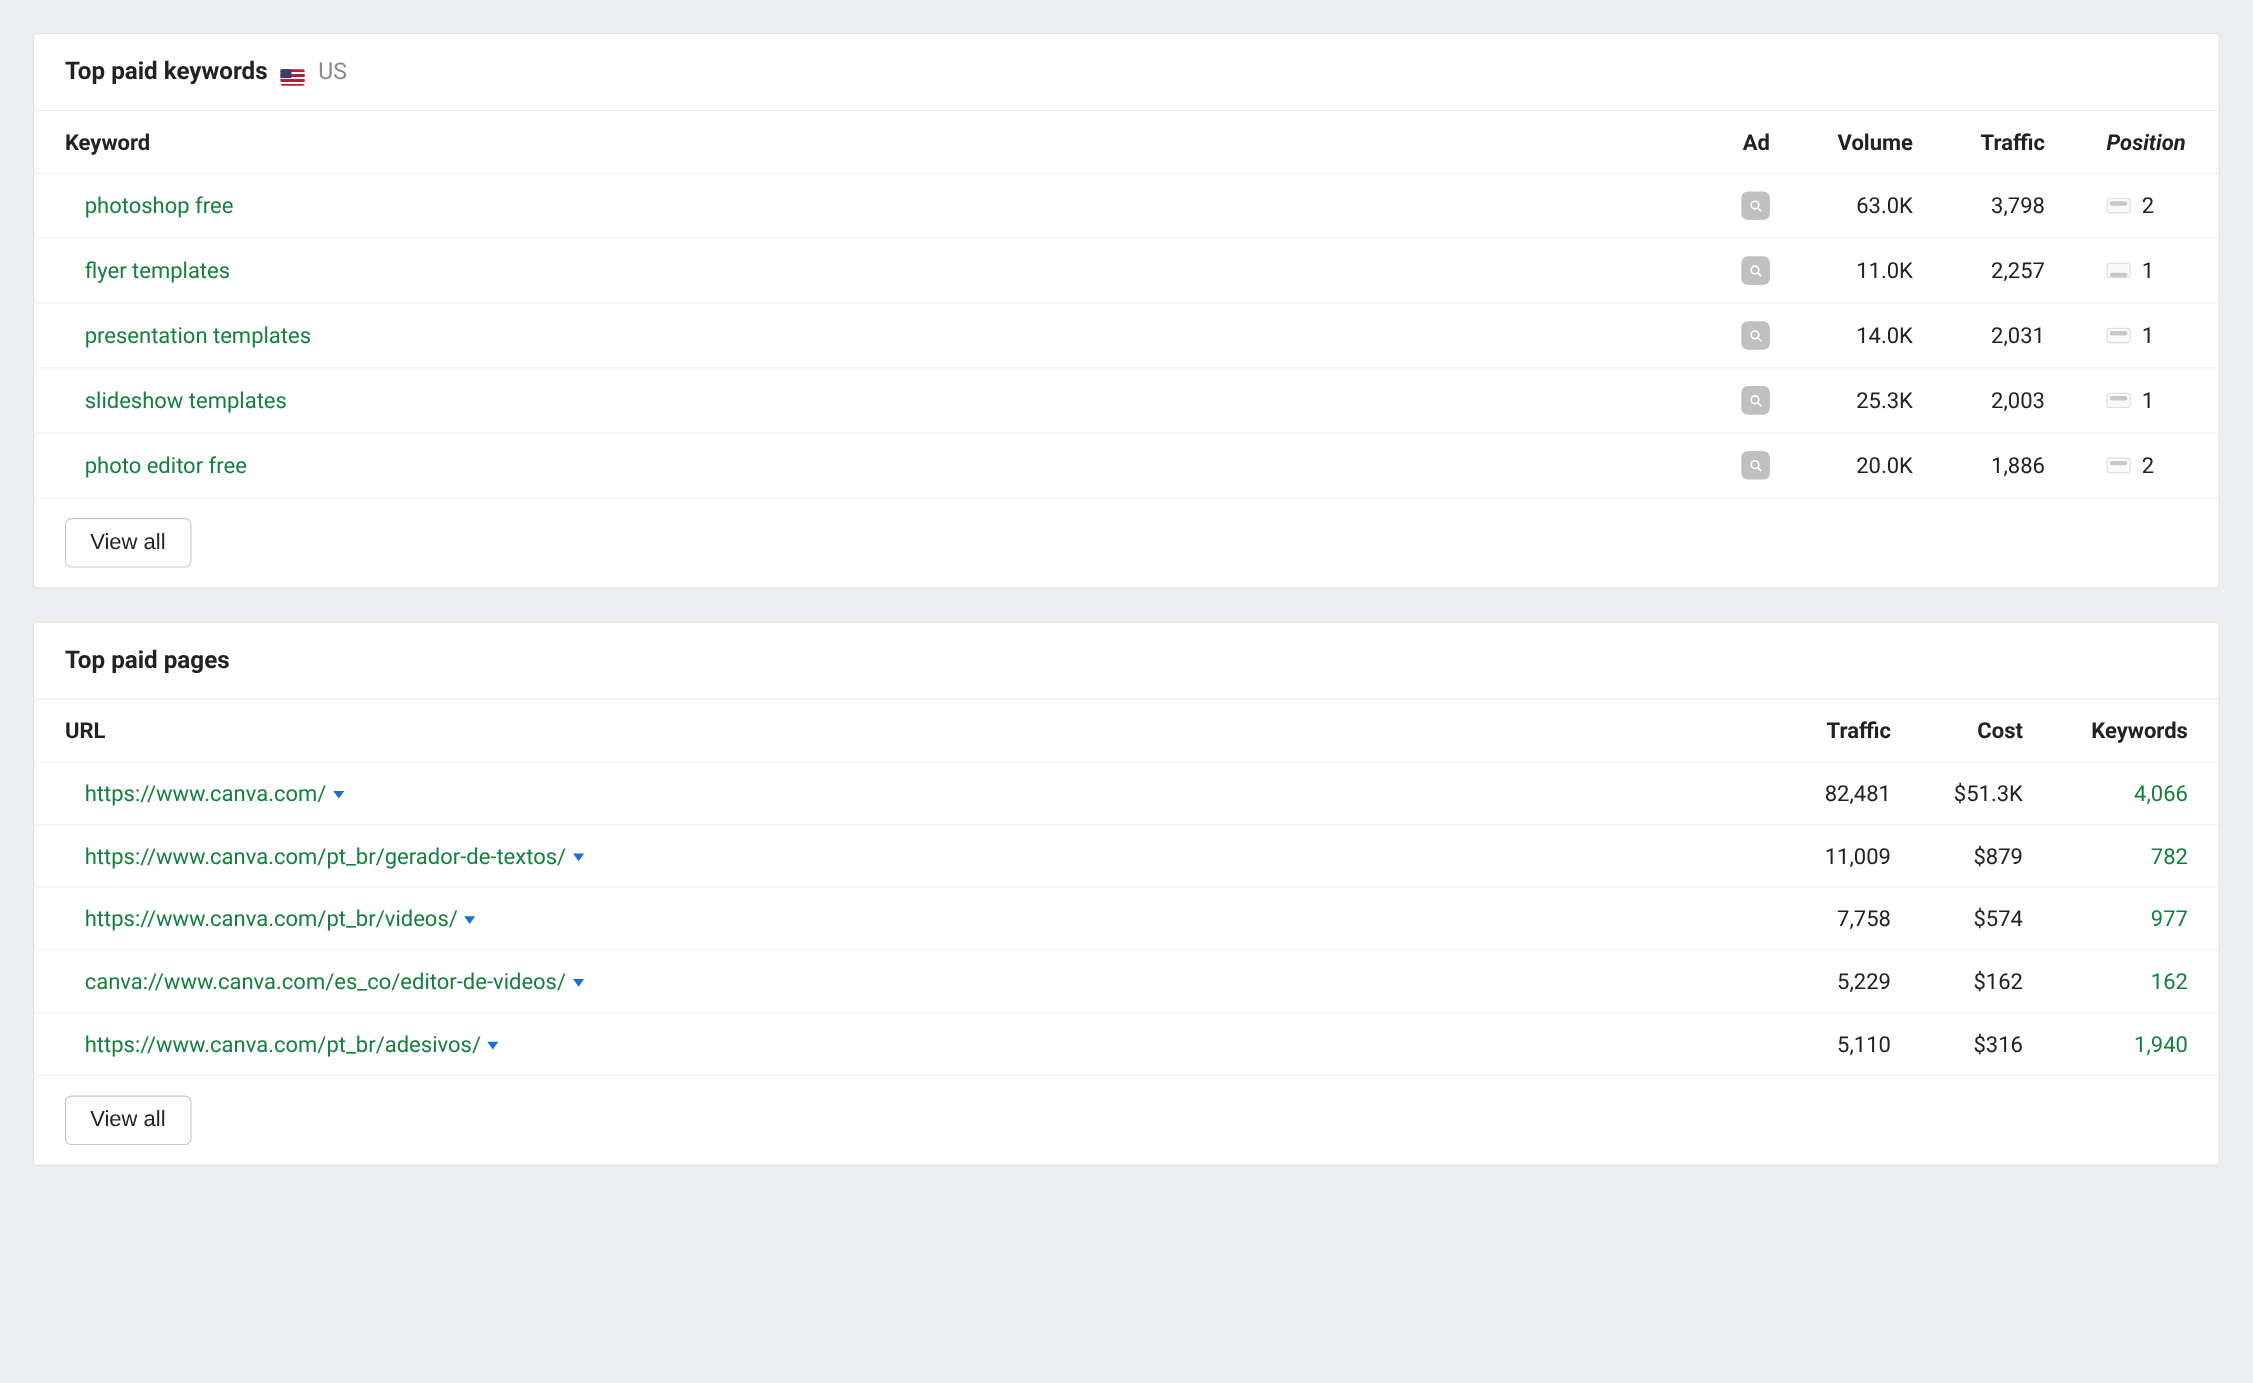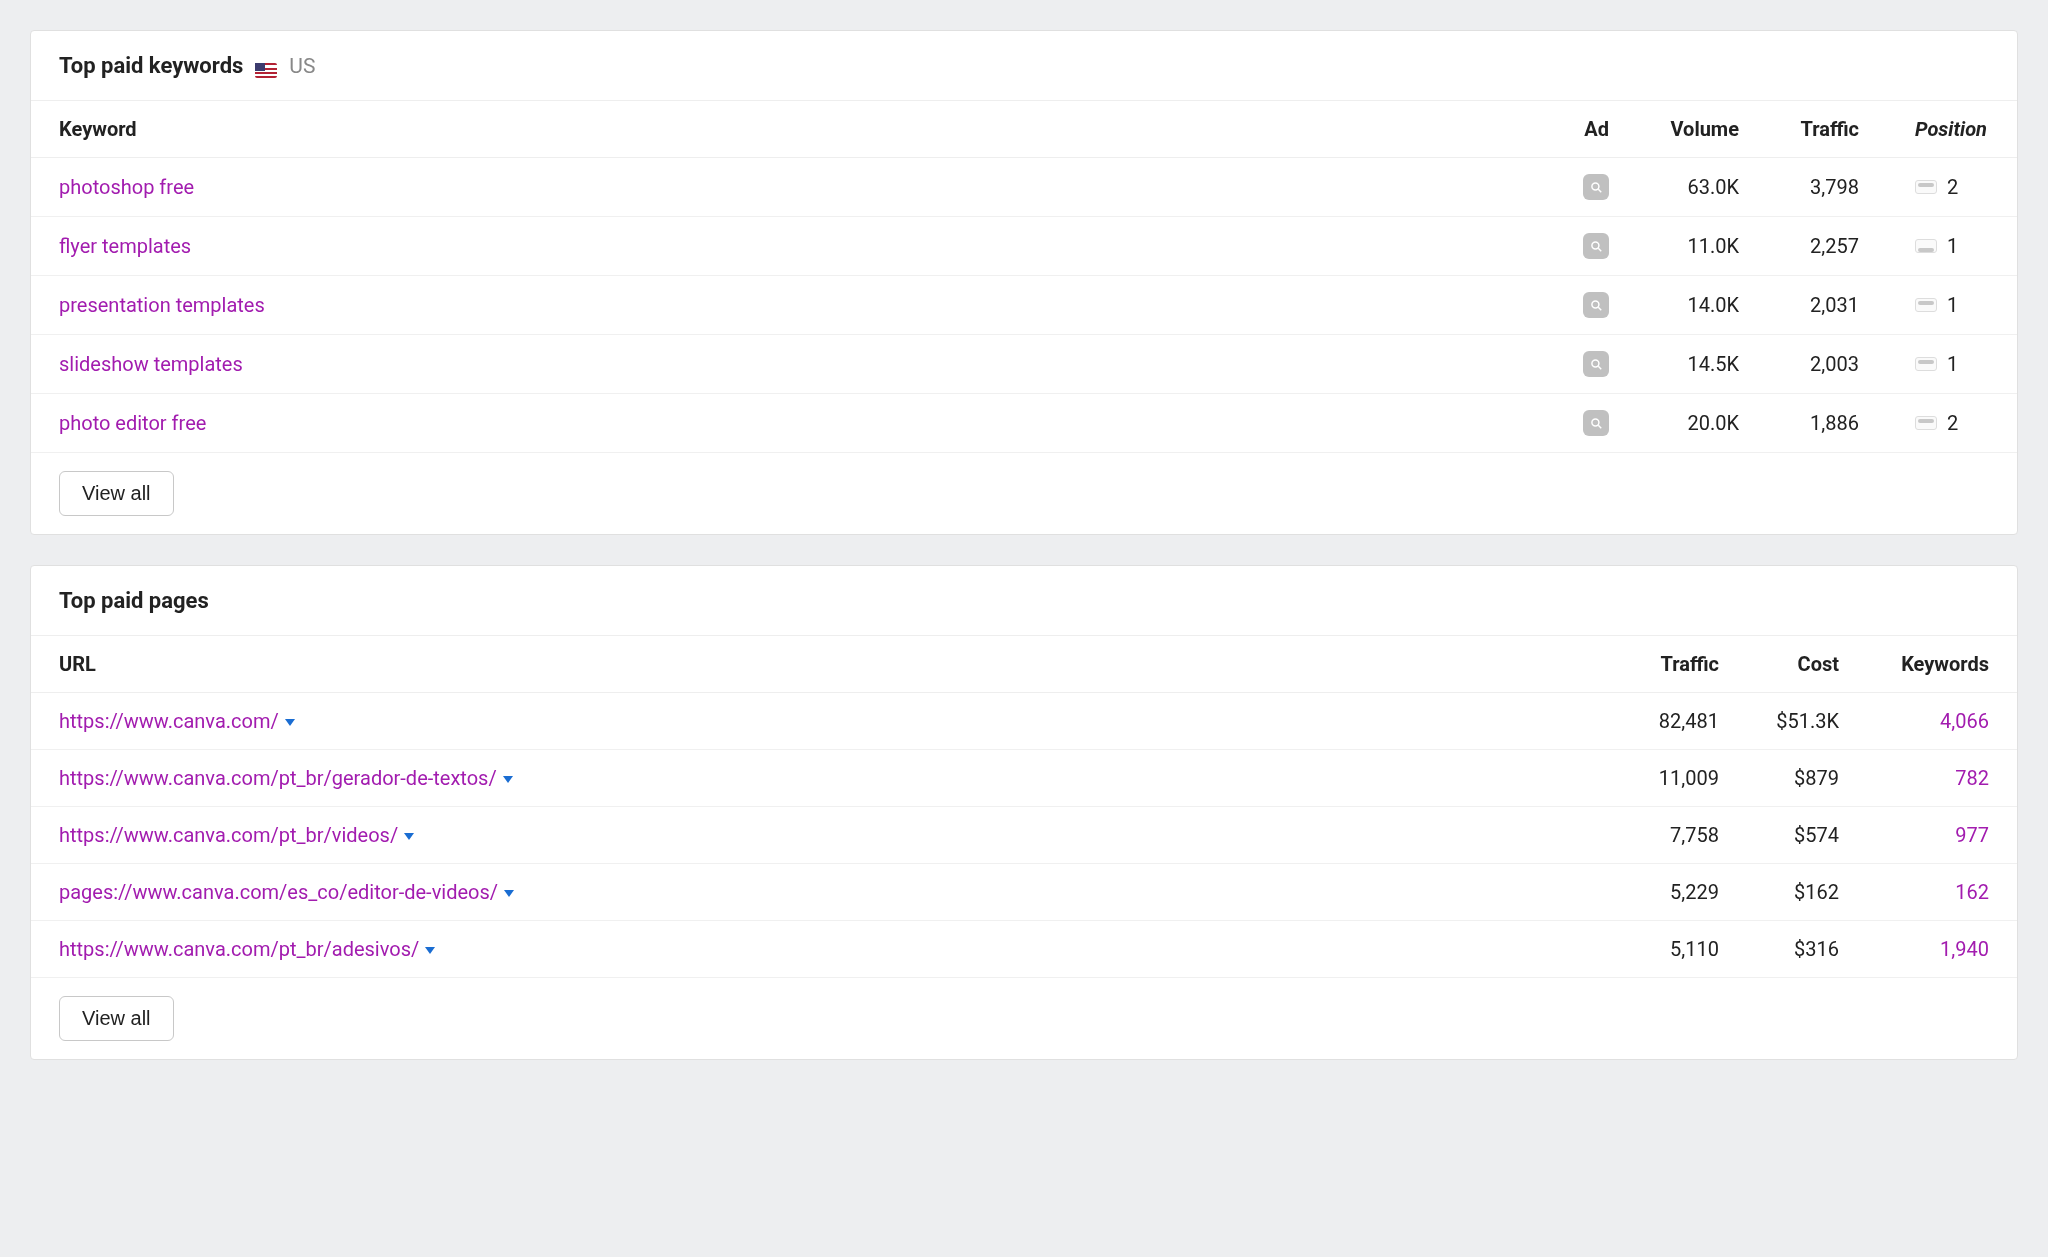--- a/index.html
+++ b/index.html
@@ -66,21 +66,21 @@
     font-size:20px;
     margin-left:11px;
   }
   tbody td {
     padding:16px 28px;
     border-bottom:1px solid #f0f0f0;
     font-size:20px;
     vertical-align:middle;
   }
   .right { text-align:right; }
-  .link { color:#a21caf; text-decoration:none; cursor:pointer; }
+  .link { color:#15803d; text-decoration:none; cursor:pointer;margin-left:18px; }
   .num { color:#222; }
   .ad-chip {
     display:inline-flex;
     width:26px;height:26px;
     align-items:center;
     justify-content:center;
     background:#c0c0c0;
     border-radius:6px;
   }
   .ad-chip svg { width:14px;height:14px;fill:none;stroke:#fff;stroke-width:2.5; }
@@ -206,21 +206,21 @@
           </td>
         </tr>
         <tr>
           <td><a class="link">slideshow templates</a></td>
           <td class="right"><span class="ad-chip">
               <svg viewBox="0 0 24 24">
                 <circle cx="11" cy="11" r="6"></circle>
                 <line x1="16" y1="16" x2="21" y2="21"></line>
               </svg>
             </span></td>
-          <td class="right num">14.5K</td>
+          <td class="right num">25.3K</td>
           <td class="right num">2,003</td>
           <td>
             <span class="pos-cell">
               <span class="pos-marker">
                 <span class="bar" style="top:2px"></span>
               </span>
               <span class="num">1</span>
             </span>
           </td>
         </tr>
@@ -276,21 +276,21 @@
           <td class="right num">$879</td>
           <td class="right"><a class="link">782</a></td>
         </tr>
         <tr>
           <td><a class="link">https://www.canva.com/pt_br/videos/</a><span class="caret-down"></span></td>
           <td class="right num">7,758</td>
           <td class="right num">$574</td>
           <td class="right"><a class="link">977</a></td>
         </tr>
         <tr>
-          <td><a class="link">pages://www.canva.com/es_co/editor-de-videos/</a><span class="caret-down"></span></td>
+          <td><a class="link">canva://www.canva.com/es_co/editor-de-videos/</a><span class="caret-down"></span></td>
           <td class="right num">5,229</td>
           <td class="right num">$162</td>
           <td class="right"><a class="link">162</a></td>
         </tr>
         <tr>
           <td><a class="link">https://www.canva.com/pt_br/adesivos/</a><span class="caret-down"></span></td>
           <td class="right num">5,110</td>
           <td class="right num">$316</td>
           <td class="right"><a class="link">1,940</a></td>
         </tr>

